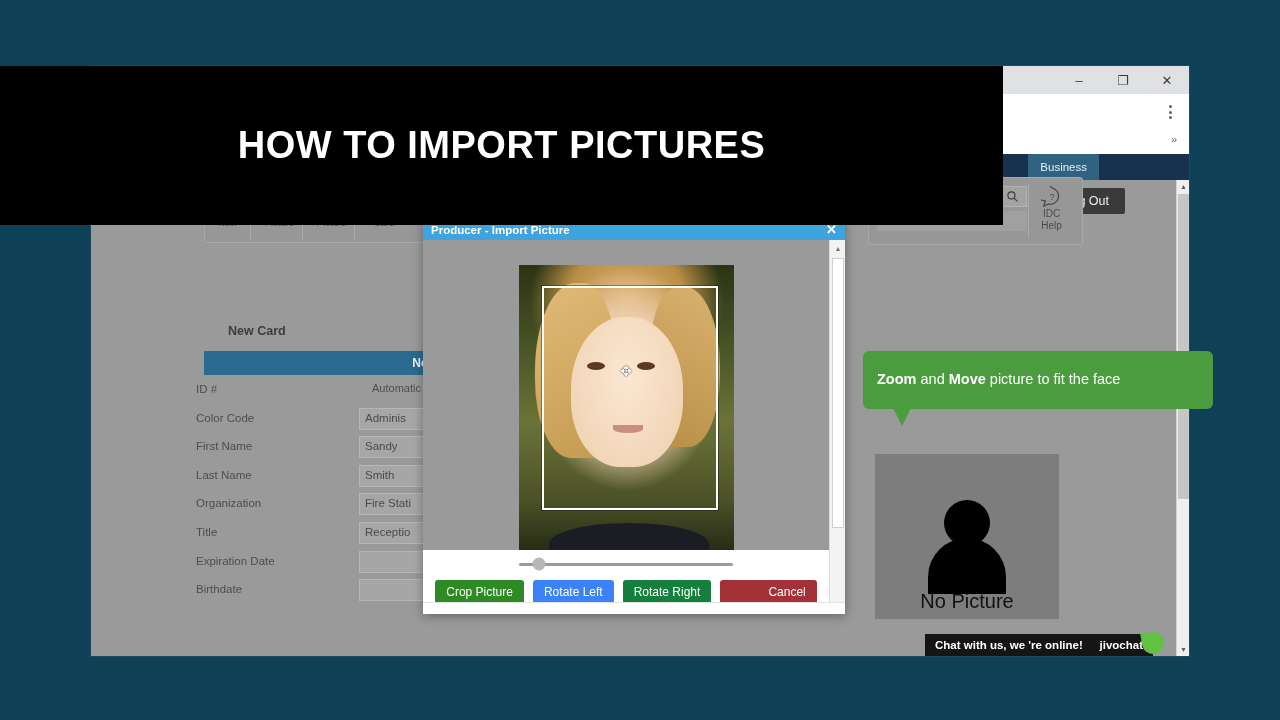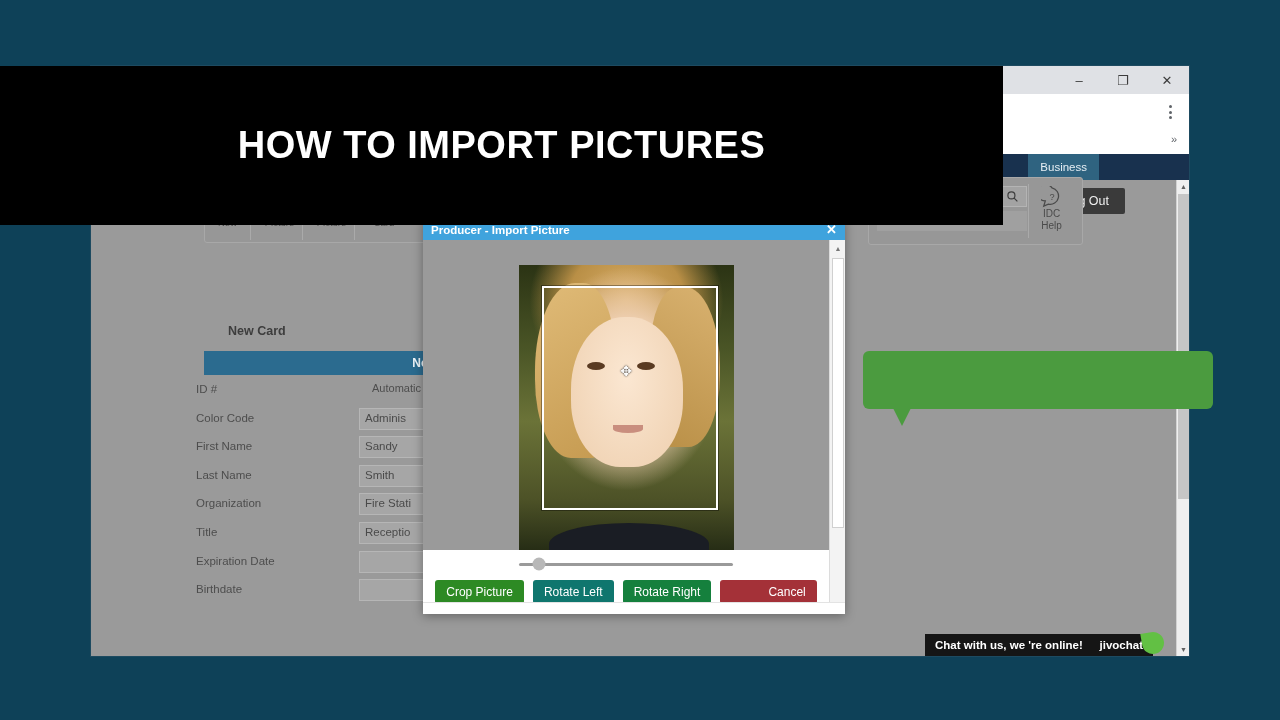--- a/index.html
+++ b/index.html
@@ -316,21 +316,21 @@
     position: absolute; left: 0; top: 340px; right: 16px;
     display: flex; gap: 9px; justify-content: center;
   }
   .dlg-btn {
     height: 24px; padding: 0 11px;
     display: flex; align-items: center; justify-content: center;
     color: #fff; font-size: 12px; border-radius: 3px;
     cursor: pointer;
   }
   .btn-crop   { background: #2d8a24; }
-  .btn-rotl   { background: #0f766e; }
+  .btn-rotl   { background: #3b82f6; }
   .btn-rotr   { background: #15803d; }
   .btn-cancel { background: #a43138; padding-left: 48px; }
   #dialog-footer {
     position: absolute; left: 0; right: 0; bottom: 0; height: 12px;
     background: #fff; border-top: 1px solid #e3e3e3;
   }
 
   
   #callout {
     position: absolute; left: 863px; top: 351px;
@@ -513,20 +513,27 @@
       <div class="field-row">
         <span class="field-label">Expiration Date</span>
         <span class="field-input"></span>
       </div>
       <div class="field-row">
         <span class="field-label">Birthdate</span>
         <span class="field-input"></span>
       </div>
     </div>
 
+    <div id="no-picture-box">
+      <div id="avatar-silhouette">
+        <div id="avatar-head"></div>
+        <div id="avatar-body"></div>
+      </div>
+      <div id="no-picture-label">No Picture</div>
+    </div>
 
     <div id="page-scrollbar">
       <div id="page-scroll-up">▲</div>
       <div id="page-scroll-thumb"></div>
       <div id="page-scroll-down">▼</div>
     </div>
 
   </div>
 </div>
 
@@ -568,20 +575,23 @@
       <div class="dlg-btn btn-rotl">Rotate Left</div>
       <div class="dlg-btn btn-rotr">Rotate Right</div>
       <div class="dlg-btn btn-cancel">Cancel</div>
     </div>
 
     <div id="dialog-footer"></div>
   </div>
 </div>
 
 <div id="callout">
+  <div>
+    <b>Zoom</b><span> and </span><b>Move</b><span> picture to fit the face</span>
+  </div>
 </div>
 <div id="callout-tail"></div>
 
 <div id="jivochat-bar">
   <span>Chat with us, we 're online!</span>
   <span id="jivochat-brand">jivochat</span>
 </div>
 <div id="jivochat-leaf"></div>
 
 <div id="title-overlay">

